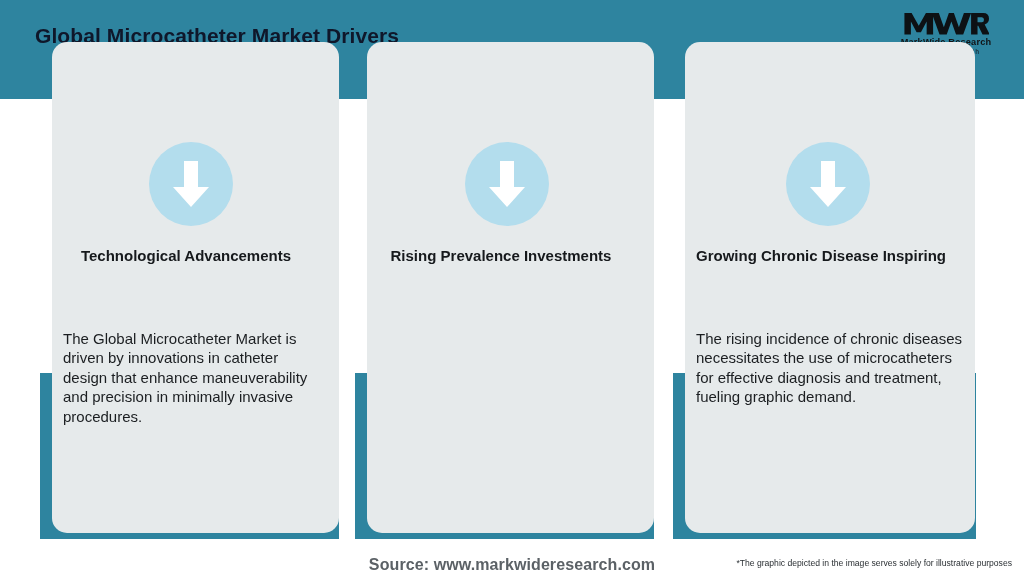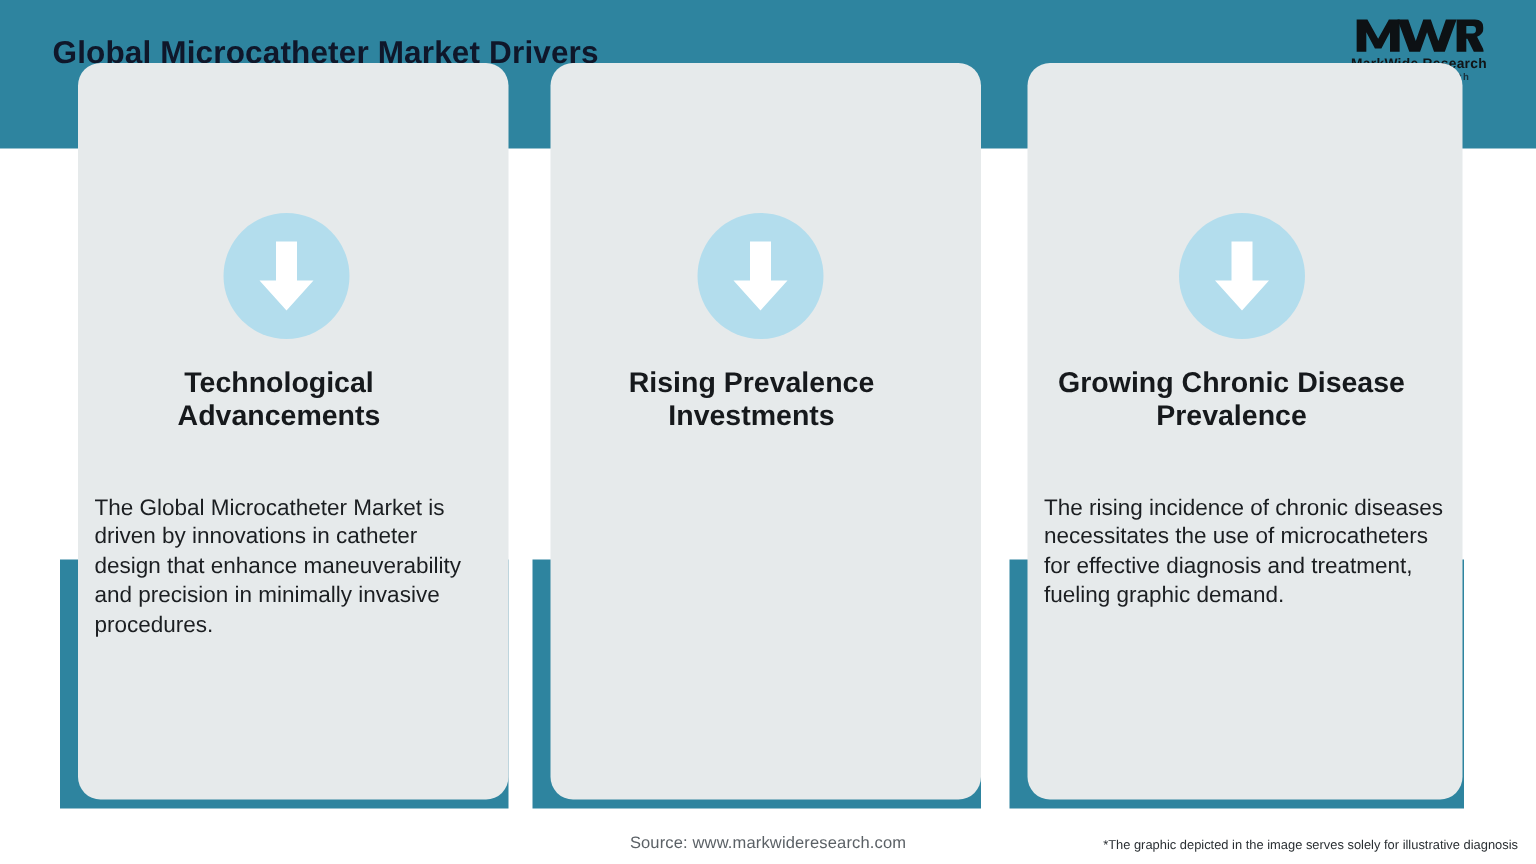--- a/index.html
+++ b/index.html
@@ -123,21 +123,21 @@
     transform: translate(-50%, -50%);
   }
 
   
   .card-title {
     position: absolute;
     left: 14px;
     top: 245px;
     width: 264px;
     text-align: center;
-    font-size: 19px;
+    font-size: 15px;
     font-weight: bold;
     color: #16191c;
     line-height: 22px;
     z-index: 4;
   }
   .card-wrap.c2 .card-title { width: 268px; }
 
   .card-body {
     position: absolute;
     left: 23px;
@@ -152,22 +152,22 @@
   .card-wrap.c1 .card-body { width: 268px; }
   .card-wrap.c2 .card-body { width: 266px; }
 
   
   .source {
     position: absolute;
     left: 0;
     top: 556px;
     width: 1024px;
     text-align: center;
-    font-size: 11px;
-    font-weight: normal;
+    font-size: 16px;
+    font-weight: bold;
     color: #5b6166;
     letter-spacing: 0.1px;
   }
   .disclaimer {
     position: absolute;
     right: 12px;
     top: 558px;
     font-size: 8.6px;
     color: #2a2f33;
     white-space: nowrap;
@@ -216,18 +216,18 @@
 </div>
 
 <div class="card-wrap c2">
   <div class="bracket"></div>
   <div class="panel"></div>
   <div class="badge">
     <svg width="40" height="50" viewBox="0 0 40 50">
       <path d="M13 2 L27 2 L27 28 L38 28 L20 48 L2 28 L13 28 Z" fill="#ffffff"></path>
     </svg>
   </div>
-  <div class="card-title">Growing Chronic Disease Prevalence</div>
+  <div class="card-title">Growing Chronic Disease Inspiring</div>
   <div class="card-body">The rising incidence of chronic diseases necessitates the use of microcatheters for effective diagnosis and treatment, fueling graphic demand.</div>
 </div>
 
 <div class="source">Source: www.markwideresearch.com</div>
-<div class="disclaimer">*The graphic depicted in the image serves solely for illustrative diagnosis</div>
+<div class="disclaimer">*The graphic depicted in the image serves solely for illustrative purposes</div>
 
 </body></html>

